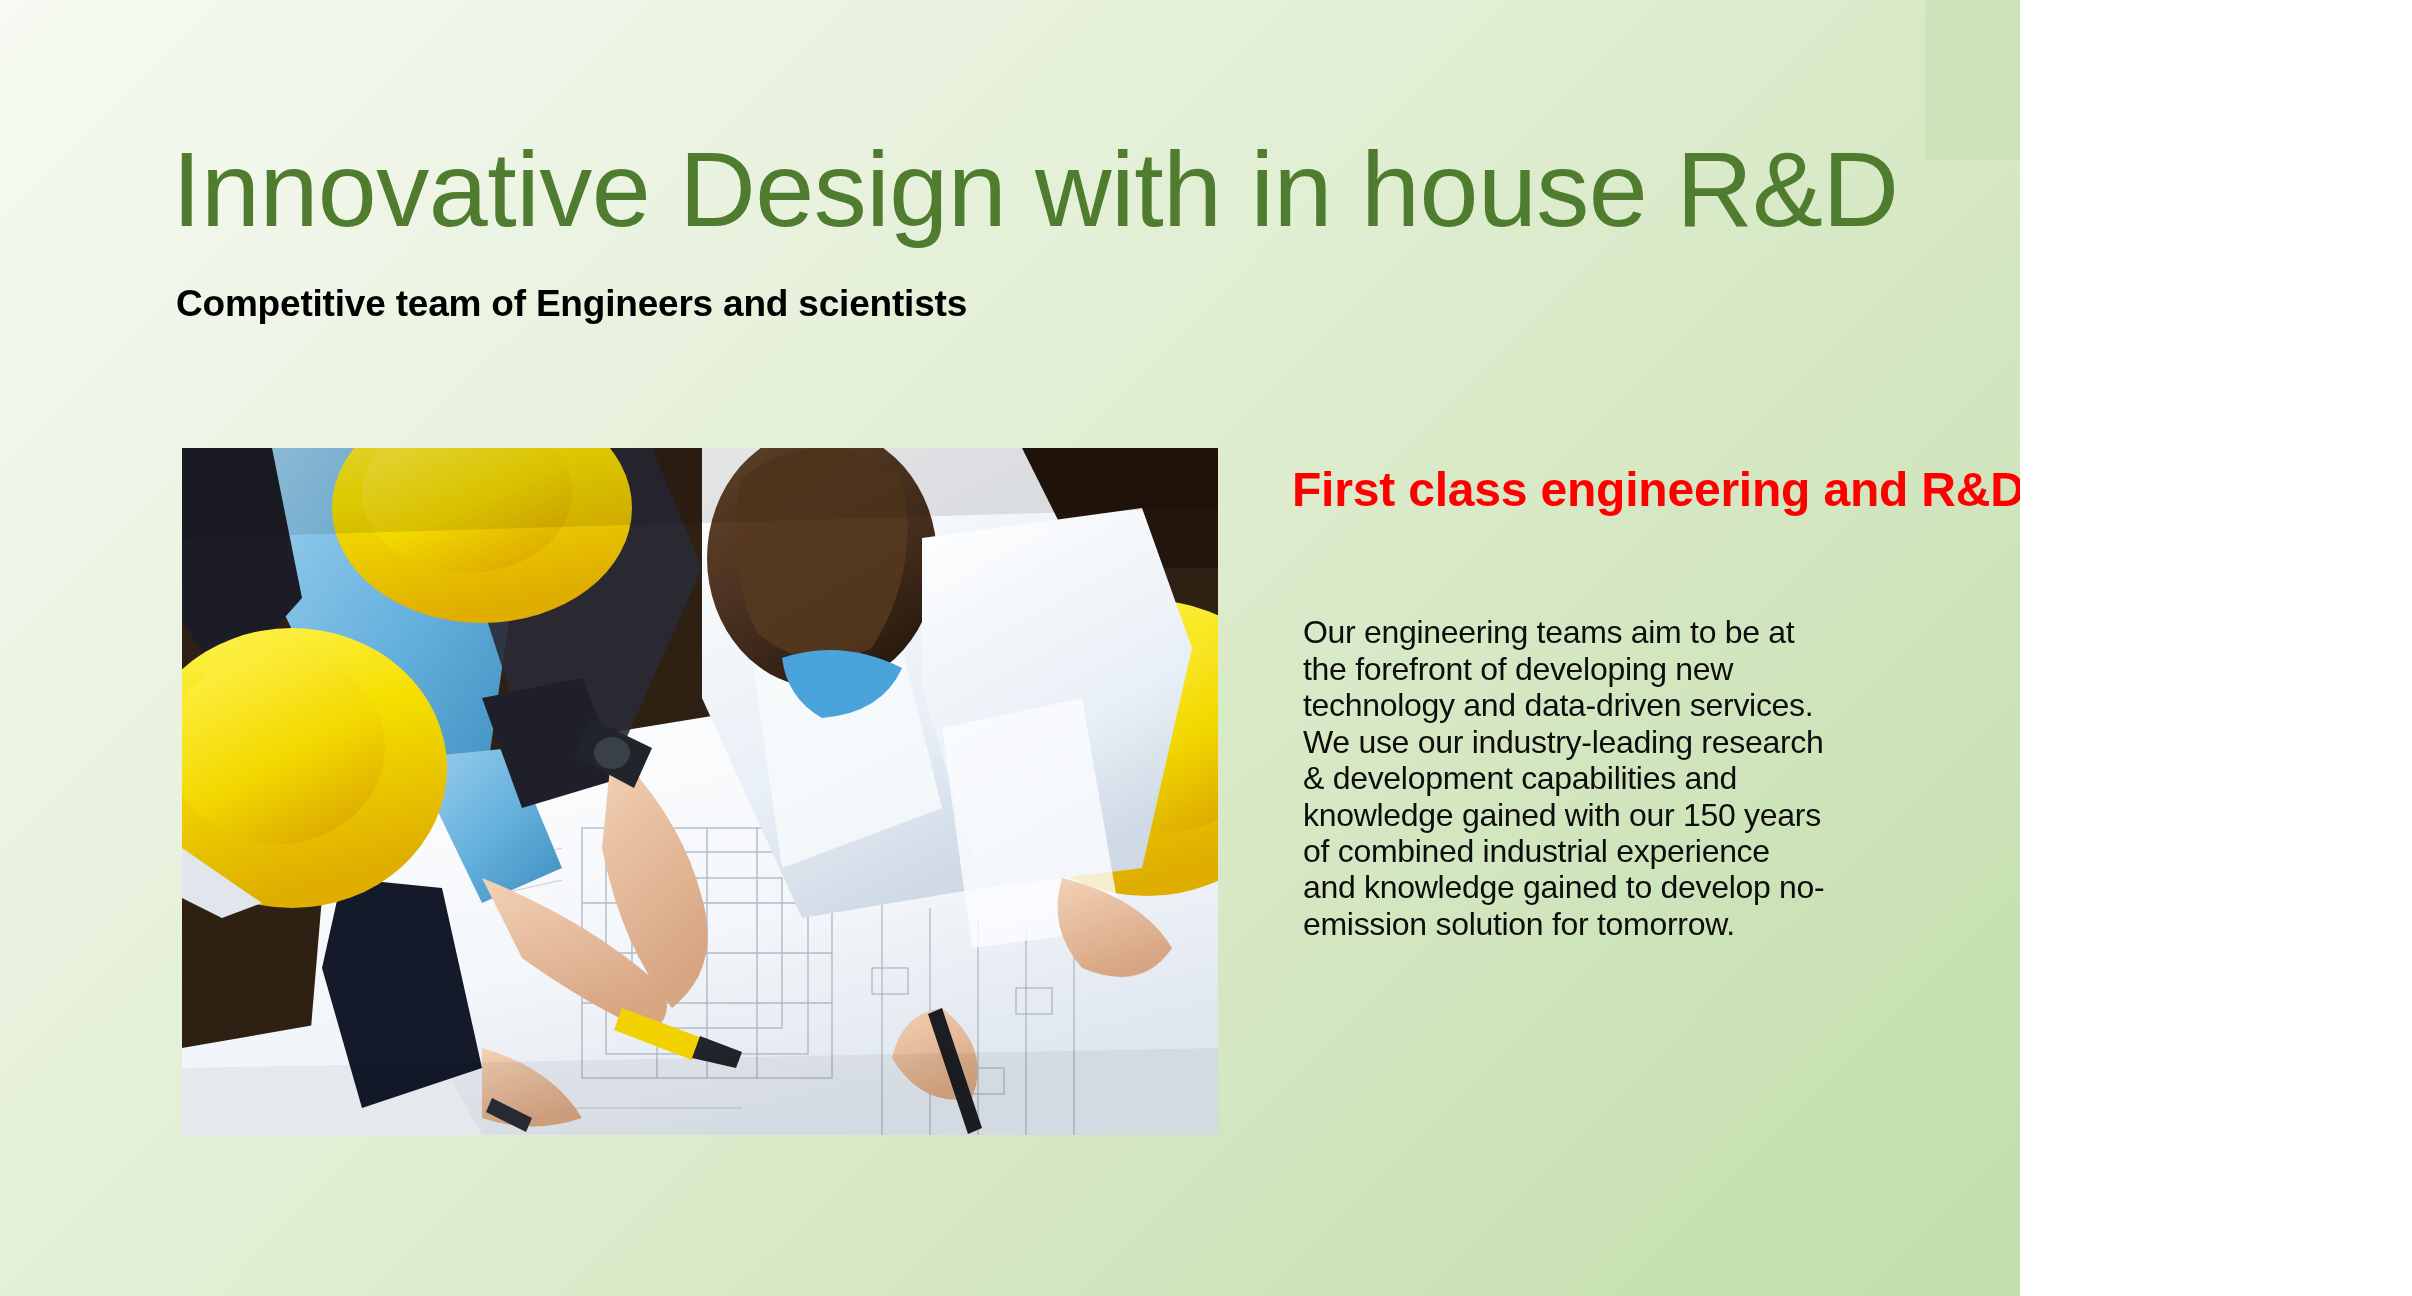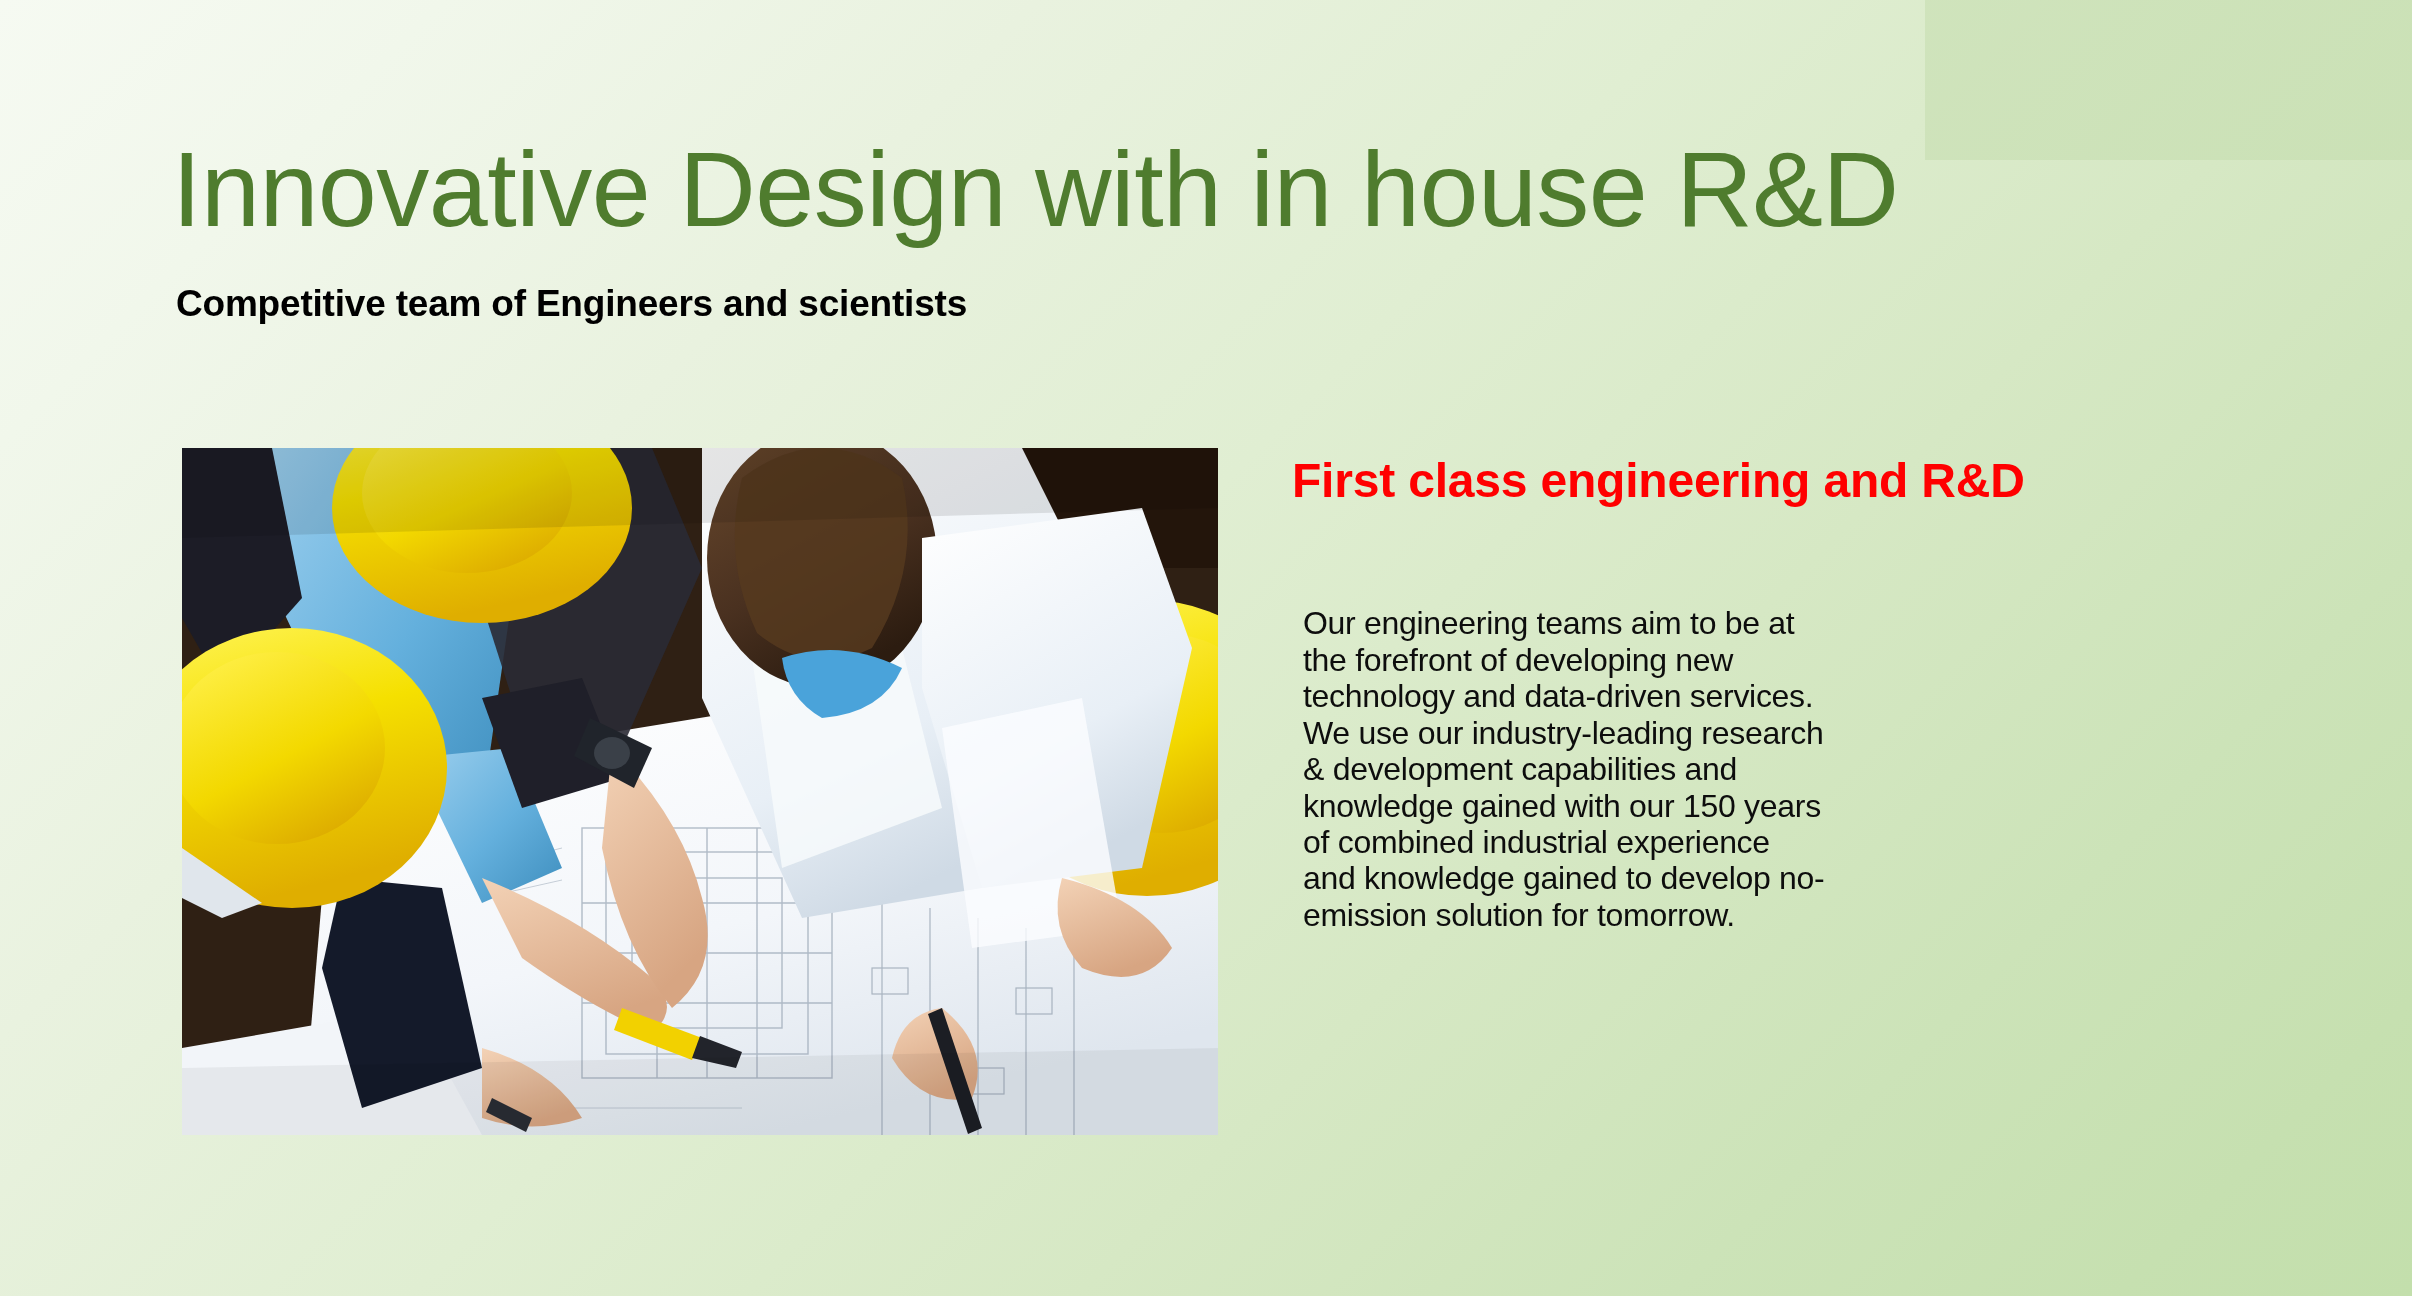--- a/index.html
+++ b/index.html
@@ -4,21 +4,21 @@
 <title>Slide</title>
 <style>
   html, body {
     margin: 0;
     padding: 0;
     background: #ffffff;
   }
 
   #slide {
     position: relative;
-    width: 2412px;
+    width: 2020px;
     height: 1296px;
     overflow: hidden;
     font-family: "Liberation Sans", sans-serif;
     
     background:
       linear-gradient(135deg,
         #f6faf2 0%,
         #f1f7eb 12%,
         #e9f2df 28%,
         #e0eed2 46%,
@@ -76,21 +76,21 @@
     height: 687px;
     overflow: hidden;
     background: #2b1c10;
   }
   #photo svg { display: block; width: 100%; height: 100%; }
 
   
   #right-col {
     position: absolute;
     left: 1292px;
-    top: 439px;
+    top: 448px;
     width: 960px;
   }
 
   #red-heading {
     color: #ff0000;
     font-size: 48px;
     font-weight: bold;
     line-height: 1.15;
     letter-spacing: -0.2px;
     white-space: nowrap;

